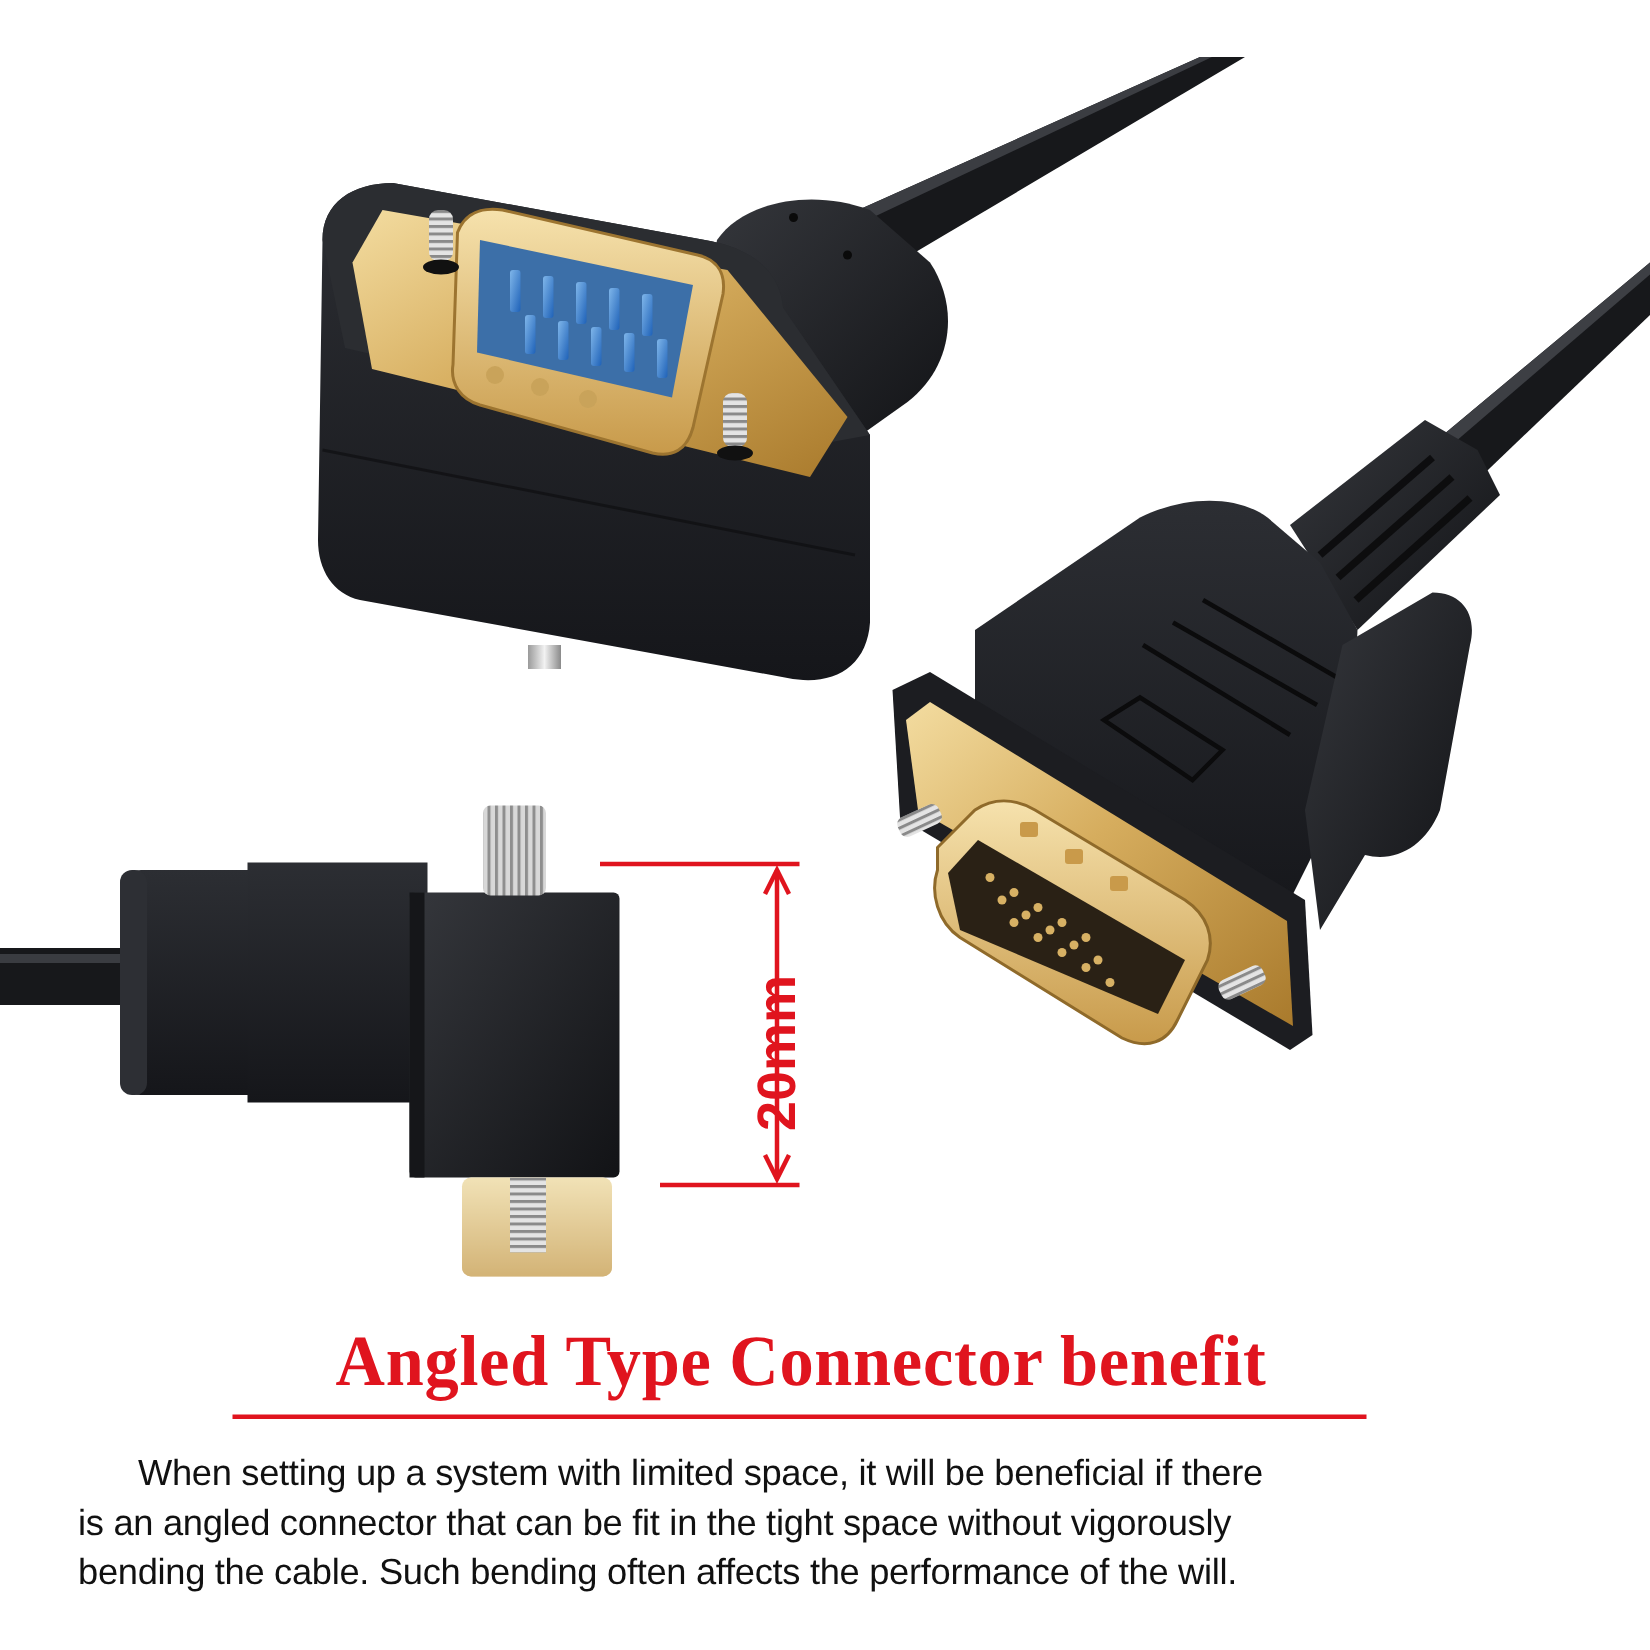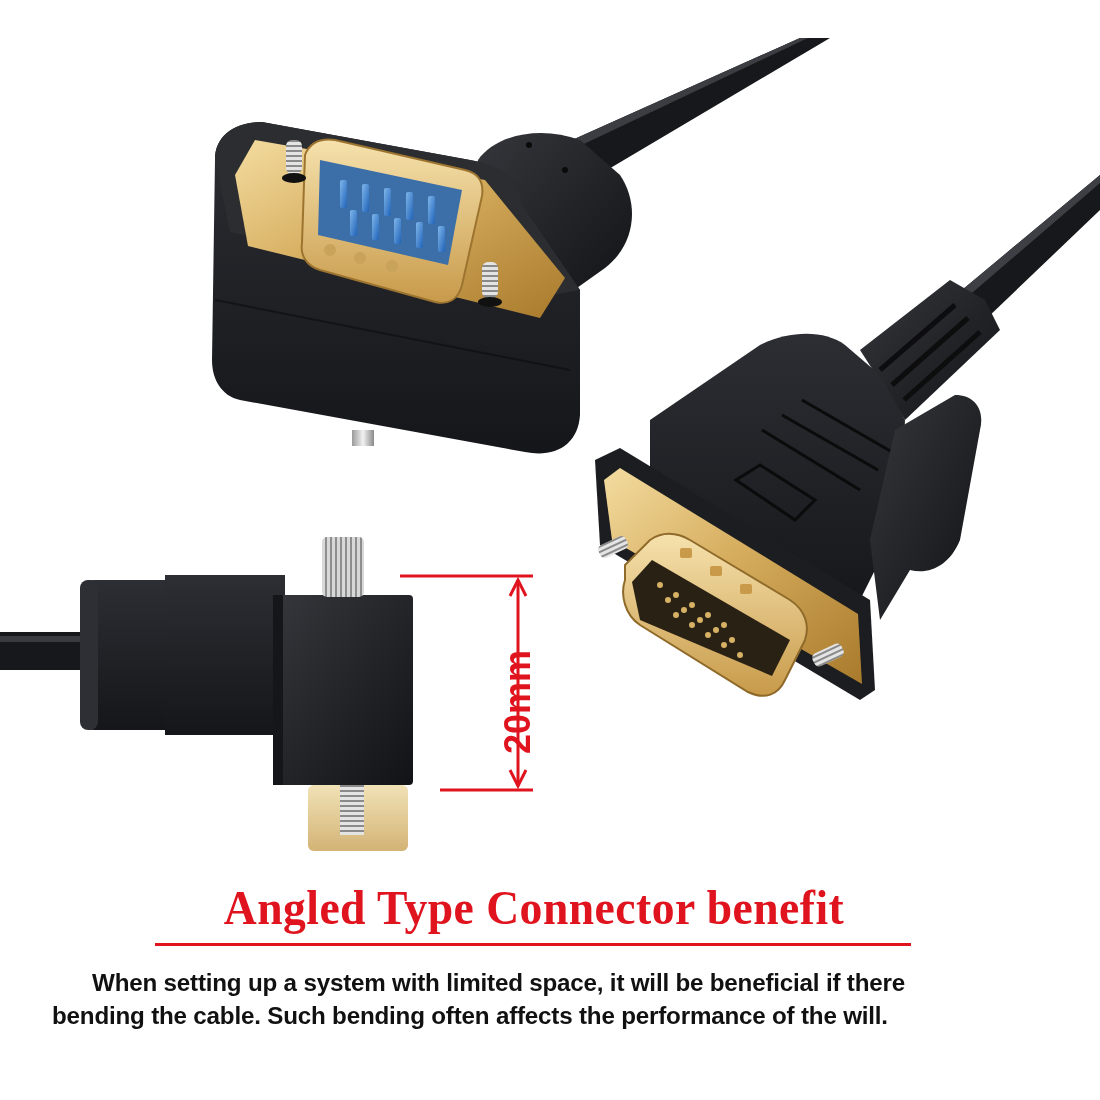--- a/index.html
+++ b/index.html
@@ -51,21 +51,21 @@
     height: 3px;
     background: #e0141e;
   }
   .body-text {
     position: absolute;
     left: 52px;
     top: 966px;
     width: 1010px;
     color: #111111;
     font-family: "Liberation Sans", sans-serif;
-    font-weight: bold;
+    font-weight: normal;
     font-size: 24.2px;
     line-height: 33px;
     letter-spacing: -0.2px;
   }
   .body-text .line { display: block; white-space: nowrap; }
   .body-text .line.first { text-indent: 40px; }
 </style>
 </head>
 <body>
 
@@ -238,15 +238,16 @@
     </g>
   </svg>
 
   <div class="dim-label">20mm</div>
 
   <div class="headline">Angled Type Connector benefit</div>
   <div class="headline-rule"></div>
 
   <div class="body-text">
     <span class="line first">When setting up a system with limited space, it will be beneficial if there</span>
+    <span class="line">is an angled connector that can be fit in the tight space without vigorously</span>
     <span class="line">bending the cable. Such bending often affects the performance of the will.</span>
   </div>
 </div>
 
 </body></html>

